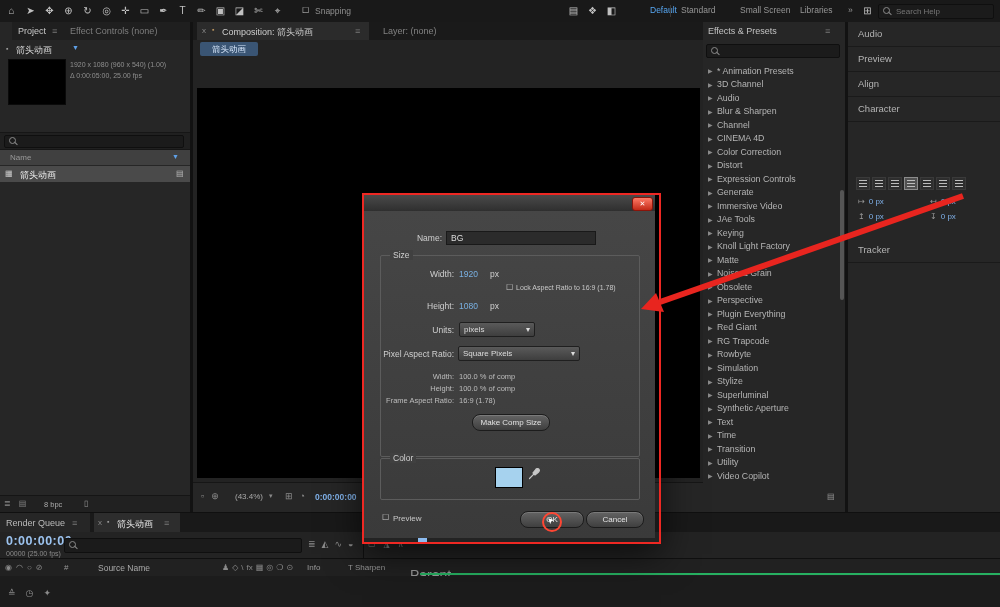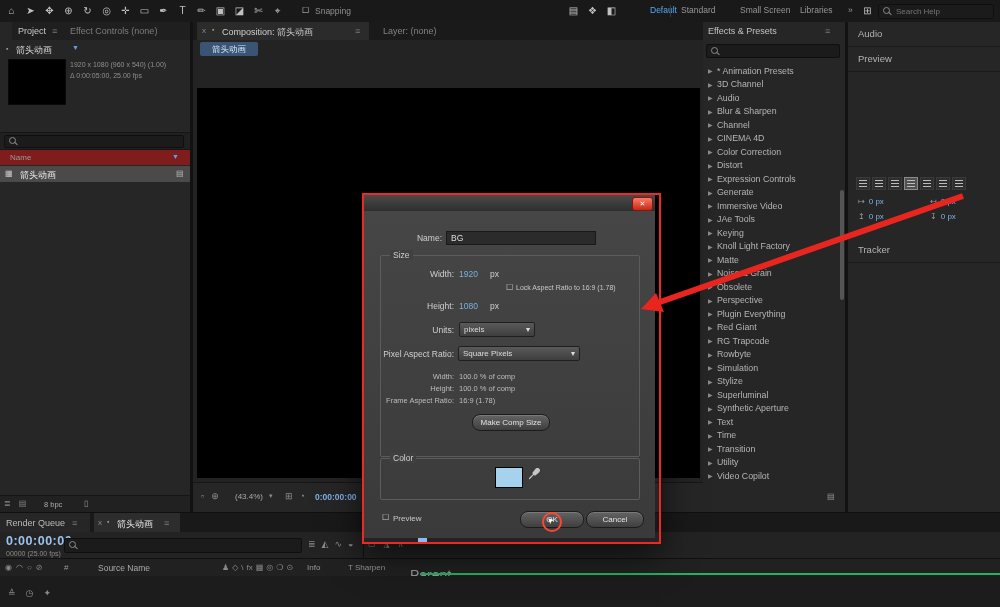--- a/index.html
+++ b/index.html
@@ -99,21 +99,21 @@
     <span class="a" style="left:16px;top:22px;color:#dedede">箭头动画</span>
     <span class="a" style="left:72px;top:22px;color:#5ea0e8;font-size:7px">▼</span>
     <div class="a" style="left:8px;top:37px;width:56px;height:44px;background:#000;border:1px solid #0a0a0a"></div>
     <span class="a" style="left:70px;top:39px;font-size:7px;color:#8f8f8f;white-space:nowrap">1920 x 1080 (960 x 540) (1.00)</span>
     <span class="a" style="left:70px;top:50px;font-size:7px;color:#8f8f8f;white-space:nowrap">Δ 0:00:05:00, 25.00 fps</span>
     <div class="a" style="left:0;top:110px;width:190px;height:16px;background:#202020;border-top:1px solid #161616;border-bottom:1px solid #161616">
       <div class="a searchbox" style="left:4px;top:2px;width:178px;height:11px">
         <span class="mag"></span>
       </div>
     </div>
-    <div class="a" style="left:0;top:128px;width:190px;height:15px;background:#7f1d1d">
+    <div class="a" style="left:0;top:128px;width:190px;height:15px;background:#404040">
       <span class="a" style="left:10px;top:3px;font-size:8px;color:#999">Name</span>
       <span class="a" style="left:172px;top:3px;font-size:7px;color:#5ea0e8">▼</span>
     </div>
     <div class="a" style="left:0;top:144px;width:190px;height:16px;background:#4a4a4a">
       <span class="a" style="left:5px;top:3px;color:#d0d0d0;font-size:8px">▦</span>
       <span class="a" style="left:20px;top:3px;color:#f2f2f2">箭头动画</span>
       <span class="a" style="left:176px;top:3px;color:#bbb;font-size:8px">▤</span>
     </div>
     <div class="a" style="left:0;top:473px;width:190px;height:17px;background:#212121;border-top:1px solid #151515">
       <div class="a flexrow" style="left:4px;top:3px;gap:8px">
@@ -322,20 +322,22 @@
     <div class="a" style="left:137px;top:168px;width:4px;height:110px;background:#555;border-radius:2px"></div>
     <span class="a" style="left:124px;top:470px;color:#999;font-size:8px">▤</span>
   </div>
   <div class="a" style="left:845px;top:22px;width:3px;height:490px;background:#121212"></div>
 
   <div class="a panel" style="left:848px;top:22px;width:152px;height:490px">
     <div>
 
         <div class="rtitle"><span>Audio</span></div>
         <div class="rtitle"><span>Preview</span></div>
+        <div class="rtitle"><span>Align</span></div>
+        <div class="rtitle"><span>Character</span></div>
       </div>
     <div class="a" style="left:0;top:150px;width:152px;height:66px">
       <div class="a flexrow" style="left:8px;top:5px">
         <span class="pbtn">
             <span class="pbars"></span>
           </span>
         <span class="pbtn">
             <span class="pbars"></span>
           </span>
         <span class="pbtn">

